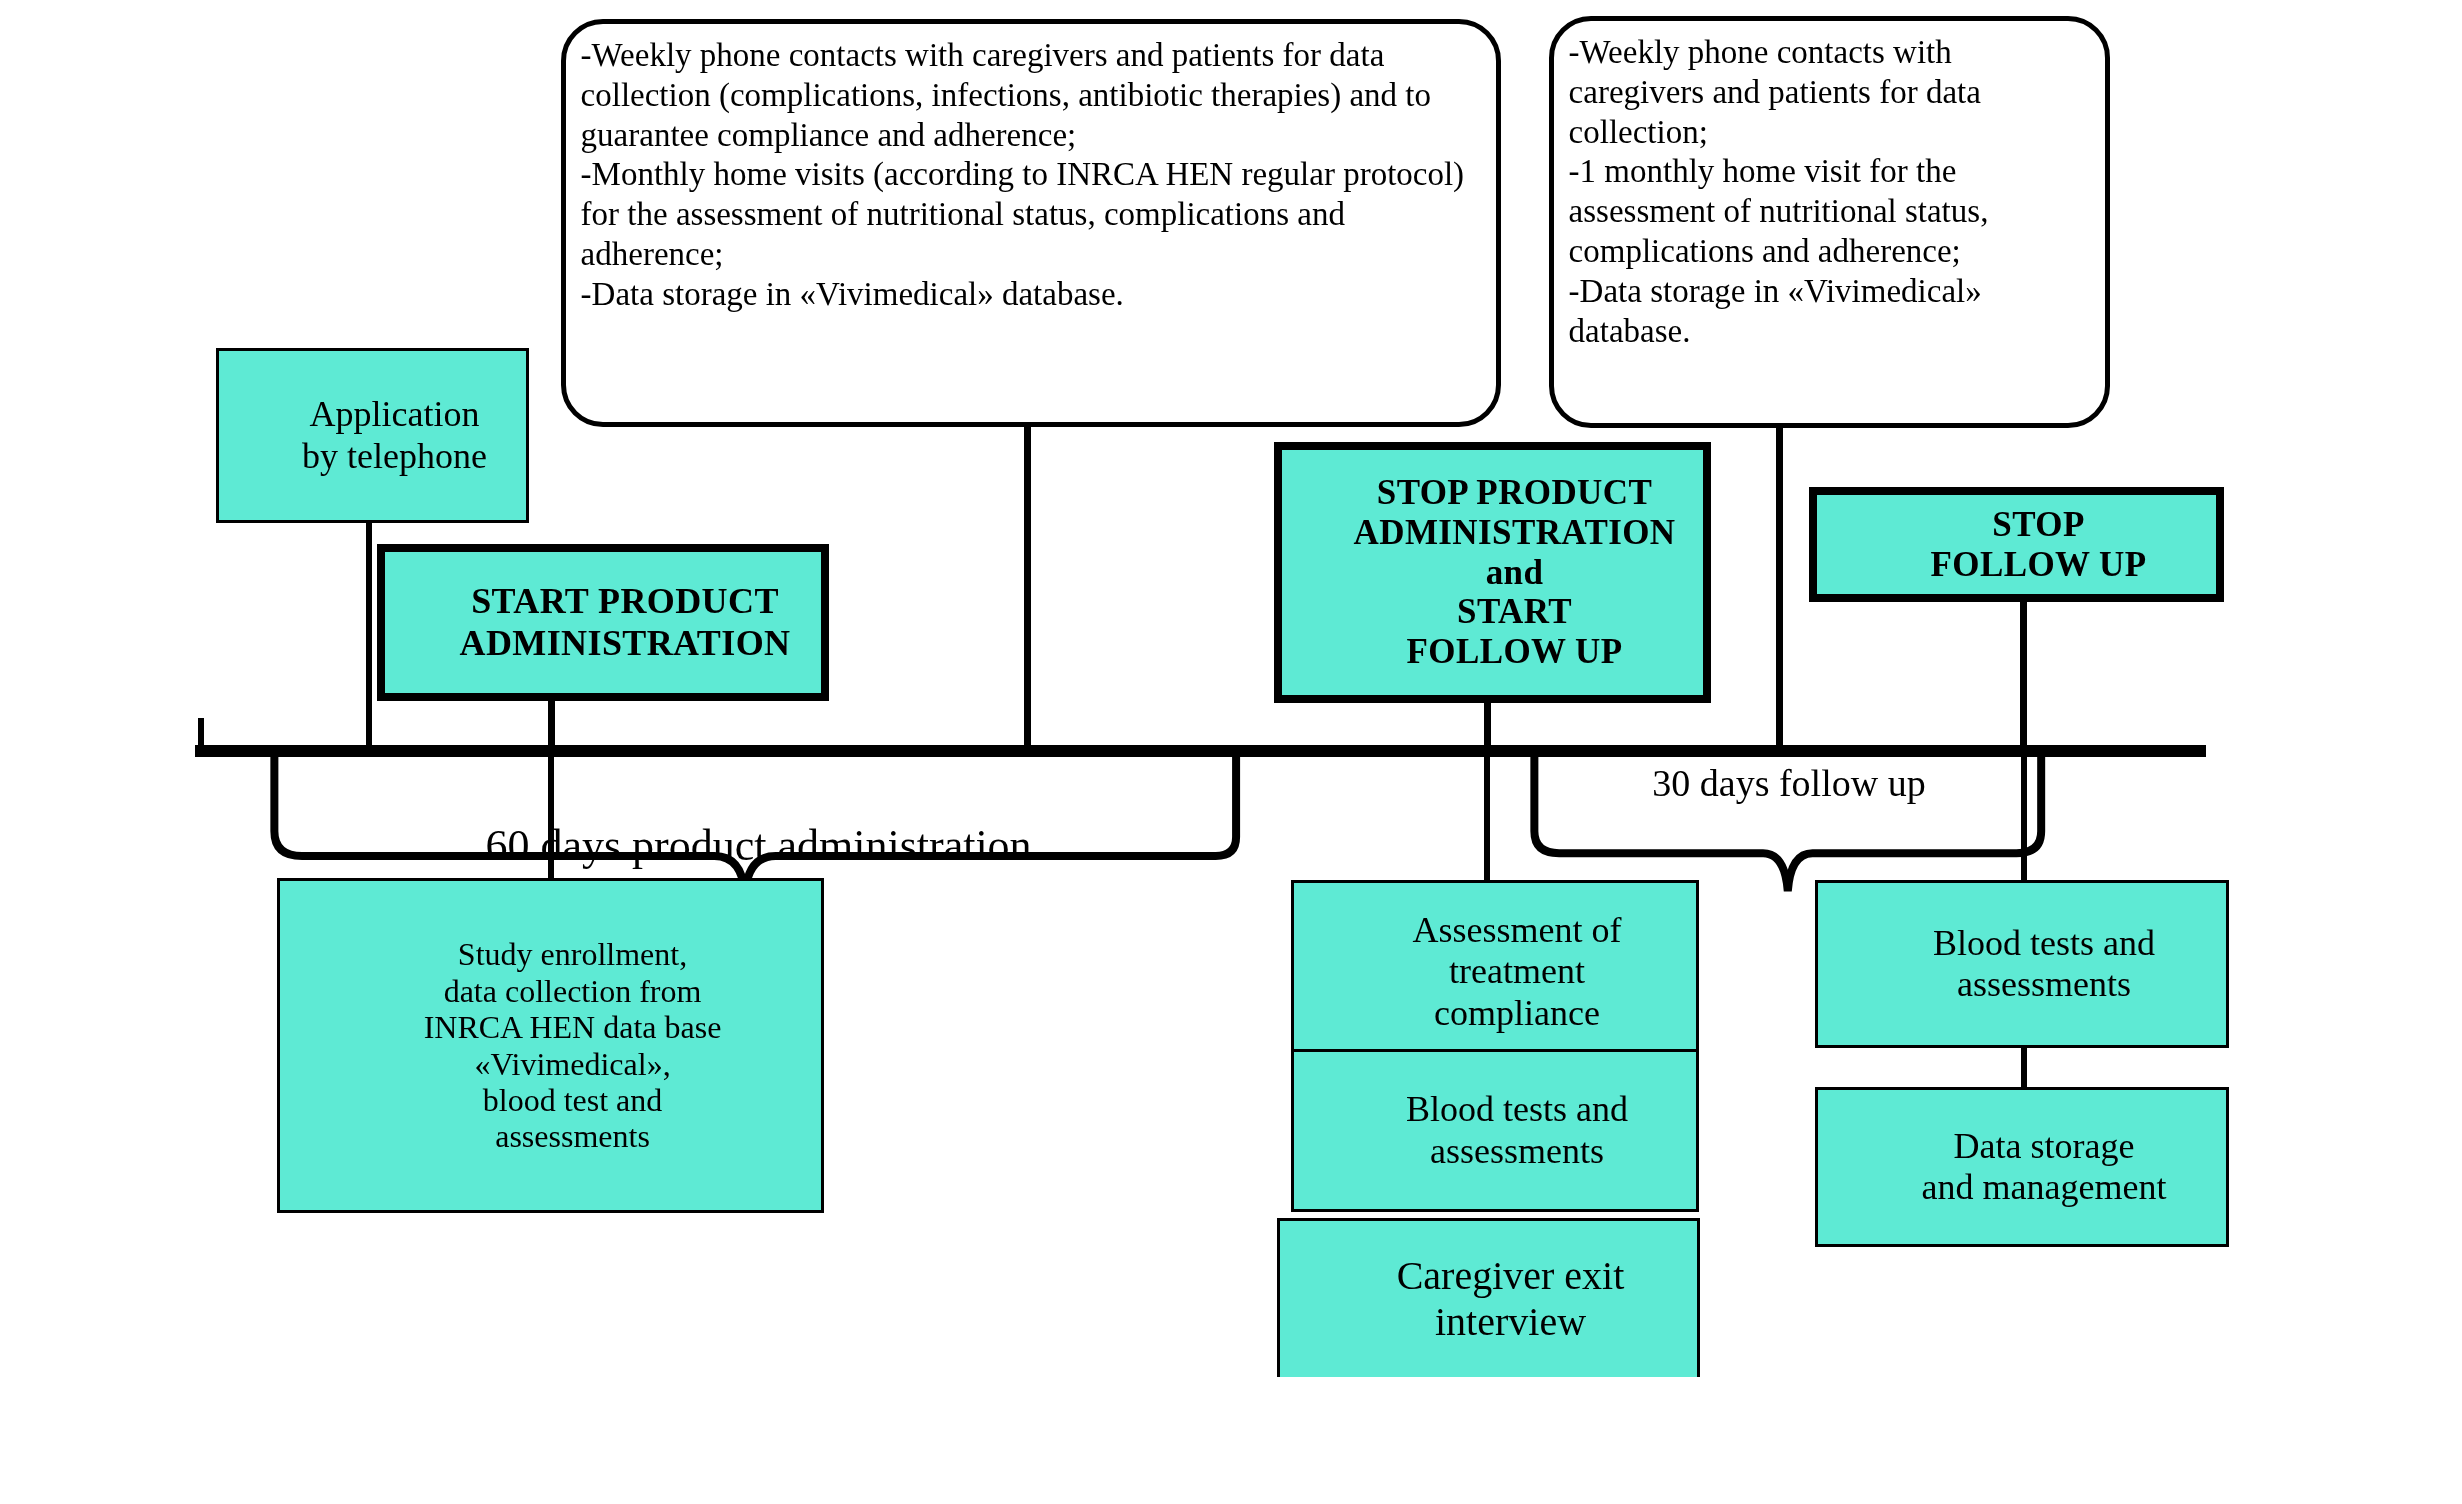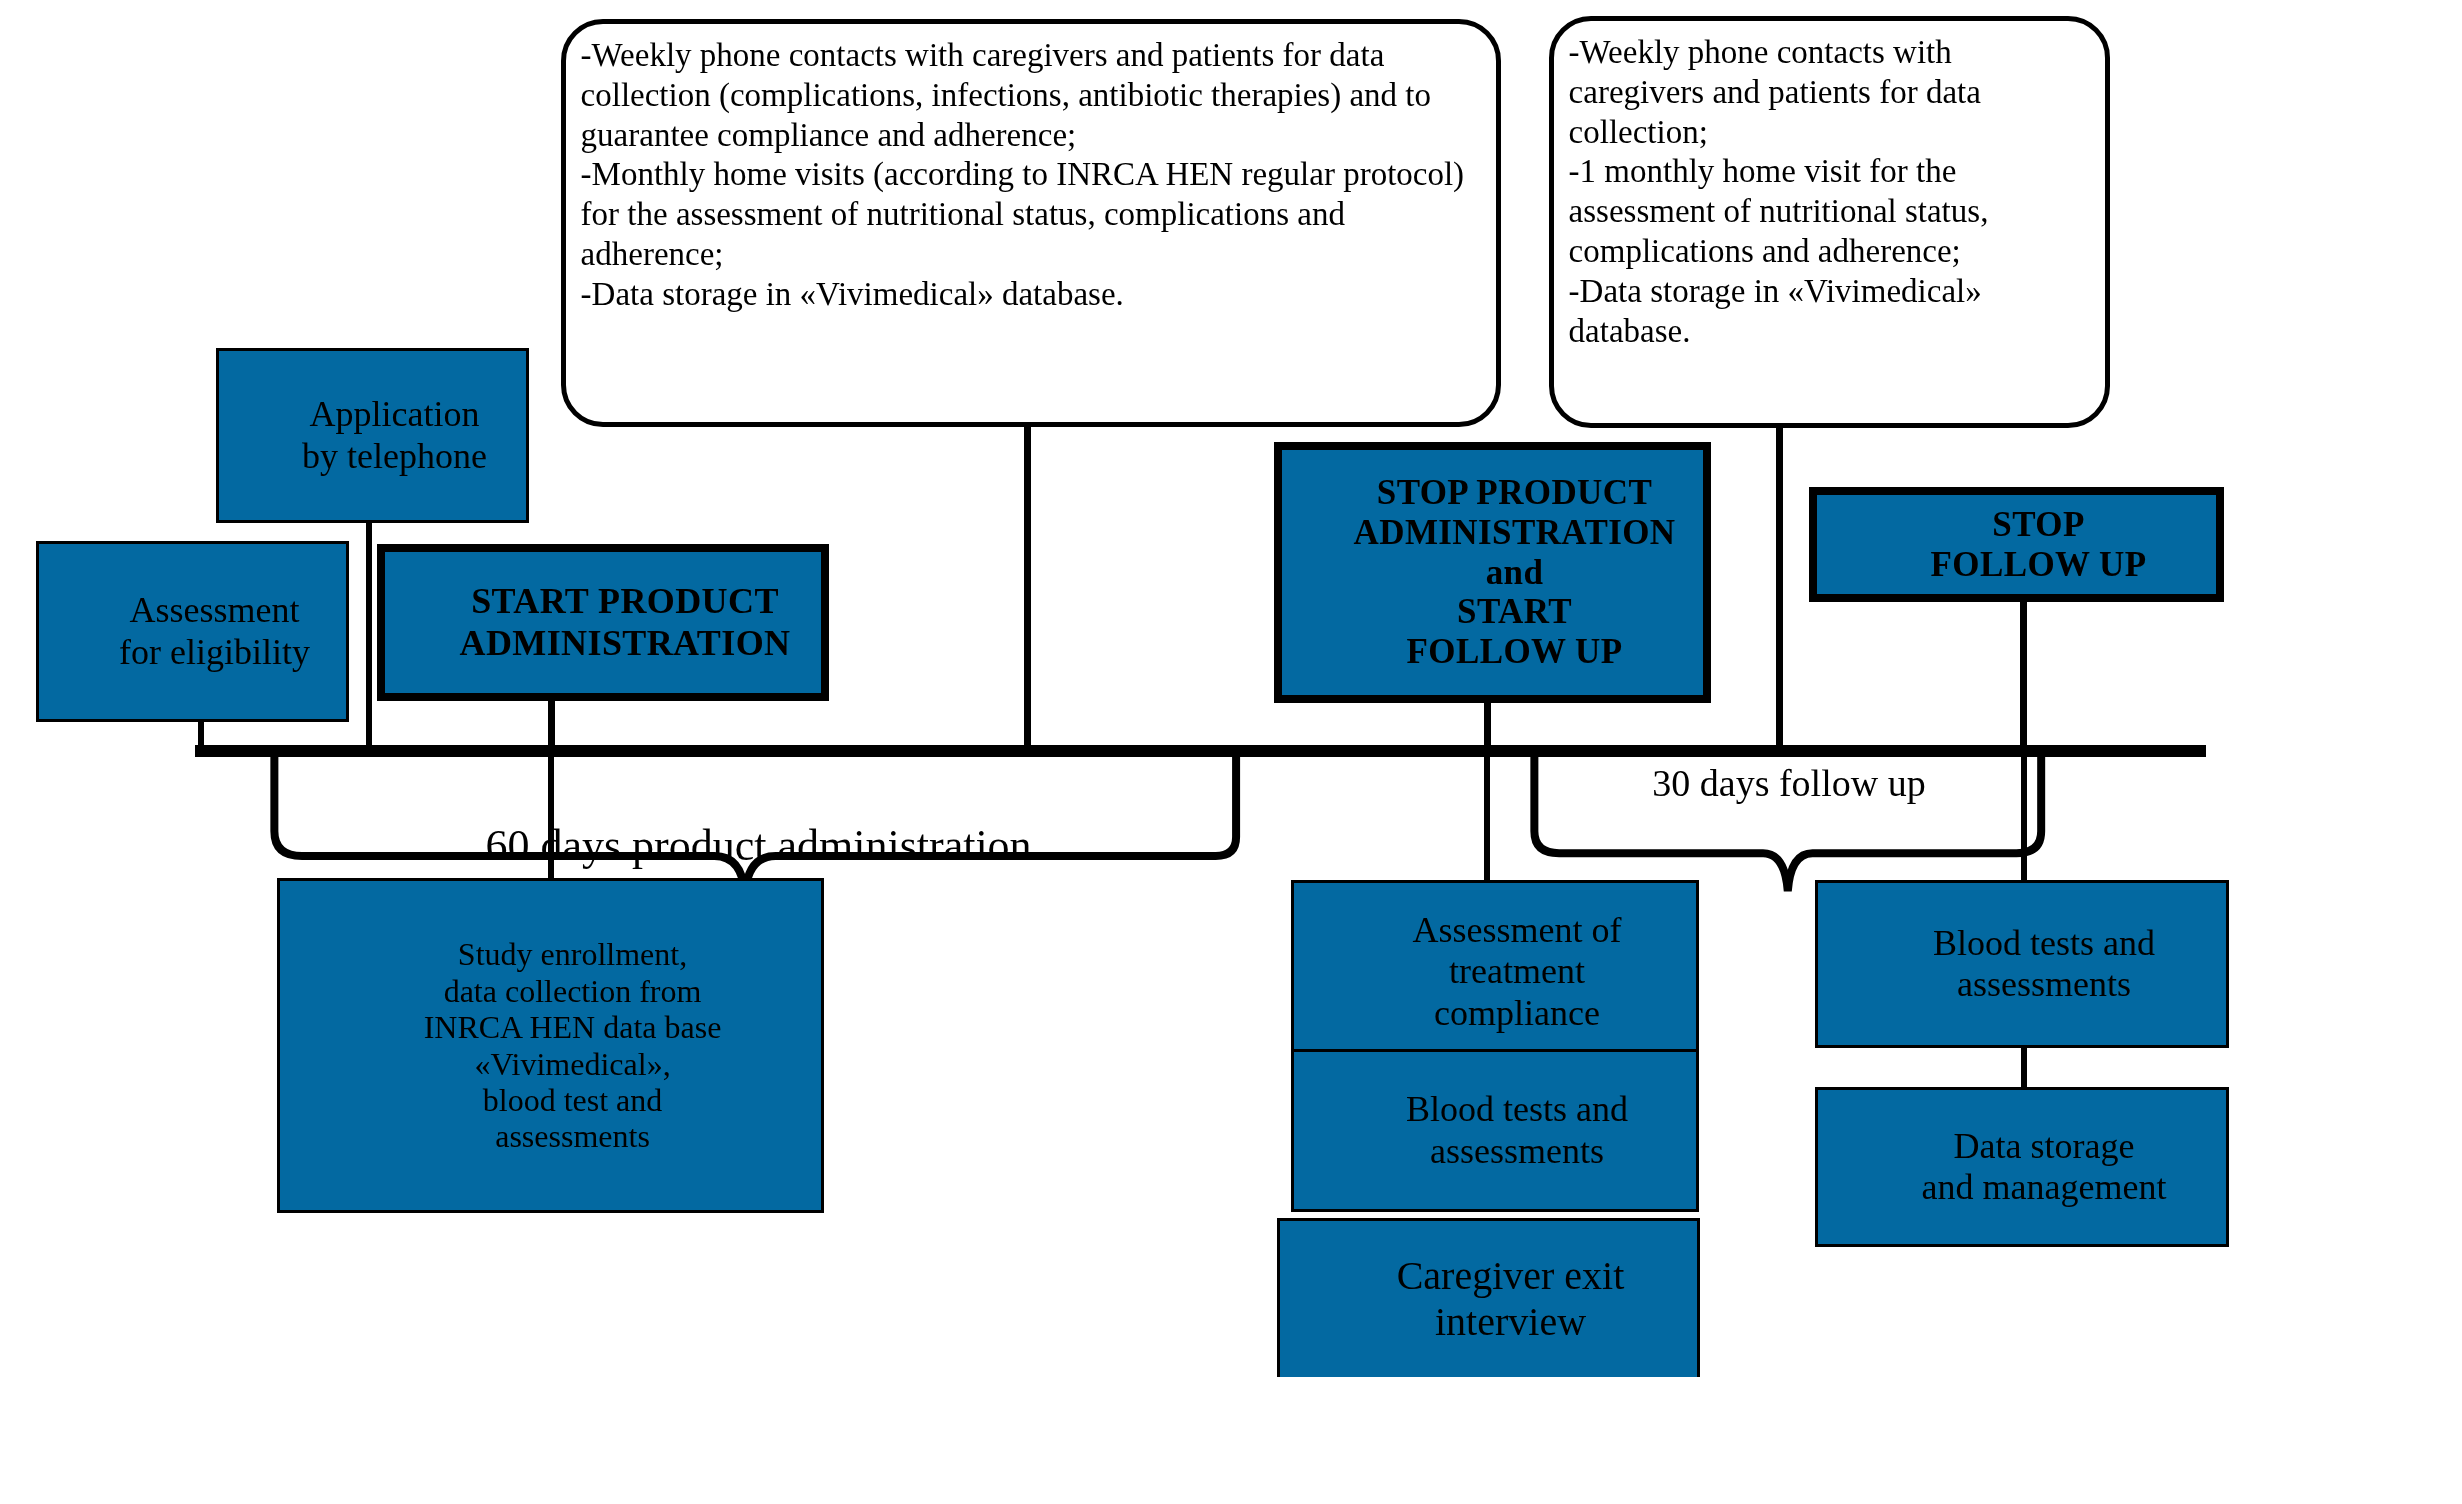--- a/index.html
+++ b/index.html
@@ -11,21 +11,21 @@
   #canvas{
     position:relative;
     width:2462px;
     height:1377px;
     background:#ffffff;
     overflow:hidden;
   }
   .box{
     position:absolute;
     box-sizing:border-box;
-    background:#0369a1;
+    background:#5eead4;
     display:flex;
     align-items:center;
     justify-content:center;
     text-align:center;
     line-height:1.14;
     white-space:pre-line;
     padding-left:44px;
   }
   
   .thin{
@@ -105,22 +105,20 @@
 -Monthly home visits (according to INRCA HEN regular protocol) for the assessment of nutritional status, complications and adherence;
 -Data storage in «Vivimedical» database.</div>
 
   <div class="callout" style="left:1549px;top:16px;width:561px;height:412px;font-size:33px;">-Weekly phone contacts with caregivers and patients for data collection;
 -1 monthly home visit for the assessment of nutritional status, complications and adherence;
 -Data storage in «Vivimedical» database.</div>
 
   <div class="box thin" style="left:216px;top:348px;width:313px;height:175px;font-size:36px;">Application
 by telephone</div>
 
-  <div class="box thin" style="left:36px;top:541px;width:313px;height:181px;font-size:36px;">Assessment
-for eligibility</div>
 
   <div class="box thick bold-txt" style="left:377px;top:544px;width:452px;height:157px;font-size:36px;letter-spacing:0.4px;">START PRODUCT
 ADMINISTRATION</div>
 
   <div class="box thick bold-txt" style="left:1274px;top:442px;width:437px;height:261px;font-size:35px;letter-spacing:0.4px;">STOP PRODUCT
 ADMINISTRATION
 and
 START
 FOLLOW UP</div>
 

